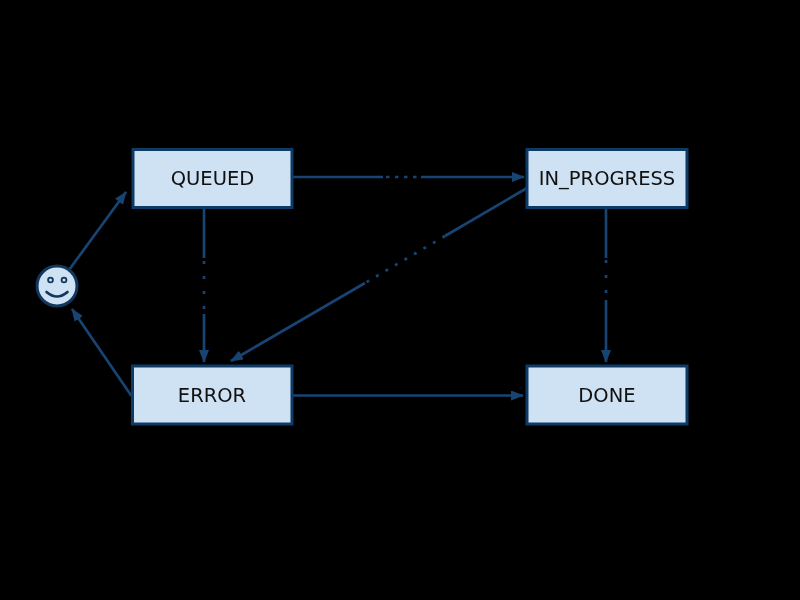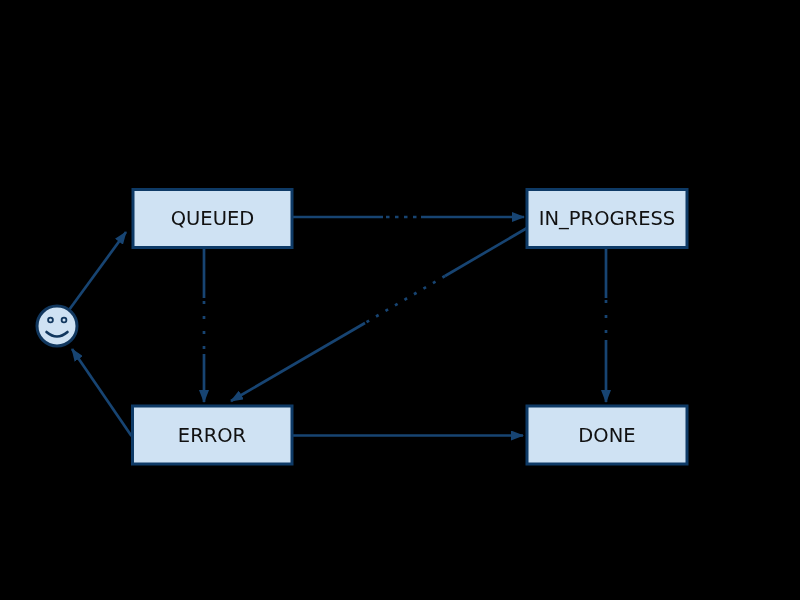--- a/index.html
+++ b/index.html
@@ -7,21 +7,20 @@
     padding: 0;
     background: #000000;
     font-family: "DejaVu Sans", "Liberation Sans", sans-serif;
   }
   .stage {
     position: relative;
     width: 800px;
     height: 460px;
     background: #000000;
     overflow: hidden;
-    margin-top: 40px;
   }
   svg { display: block; }
   .node-box {
     fill: #cfe2f3;
     stroke: #0e3a66;
     stroke-width: 3;
   }
   .node-label {
     fill: #111111;
     font-family: "DejaVu Sans", "Liberation Sans", sans-serif;

